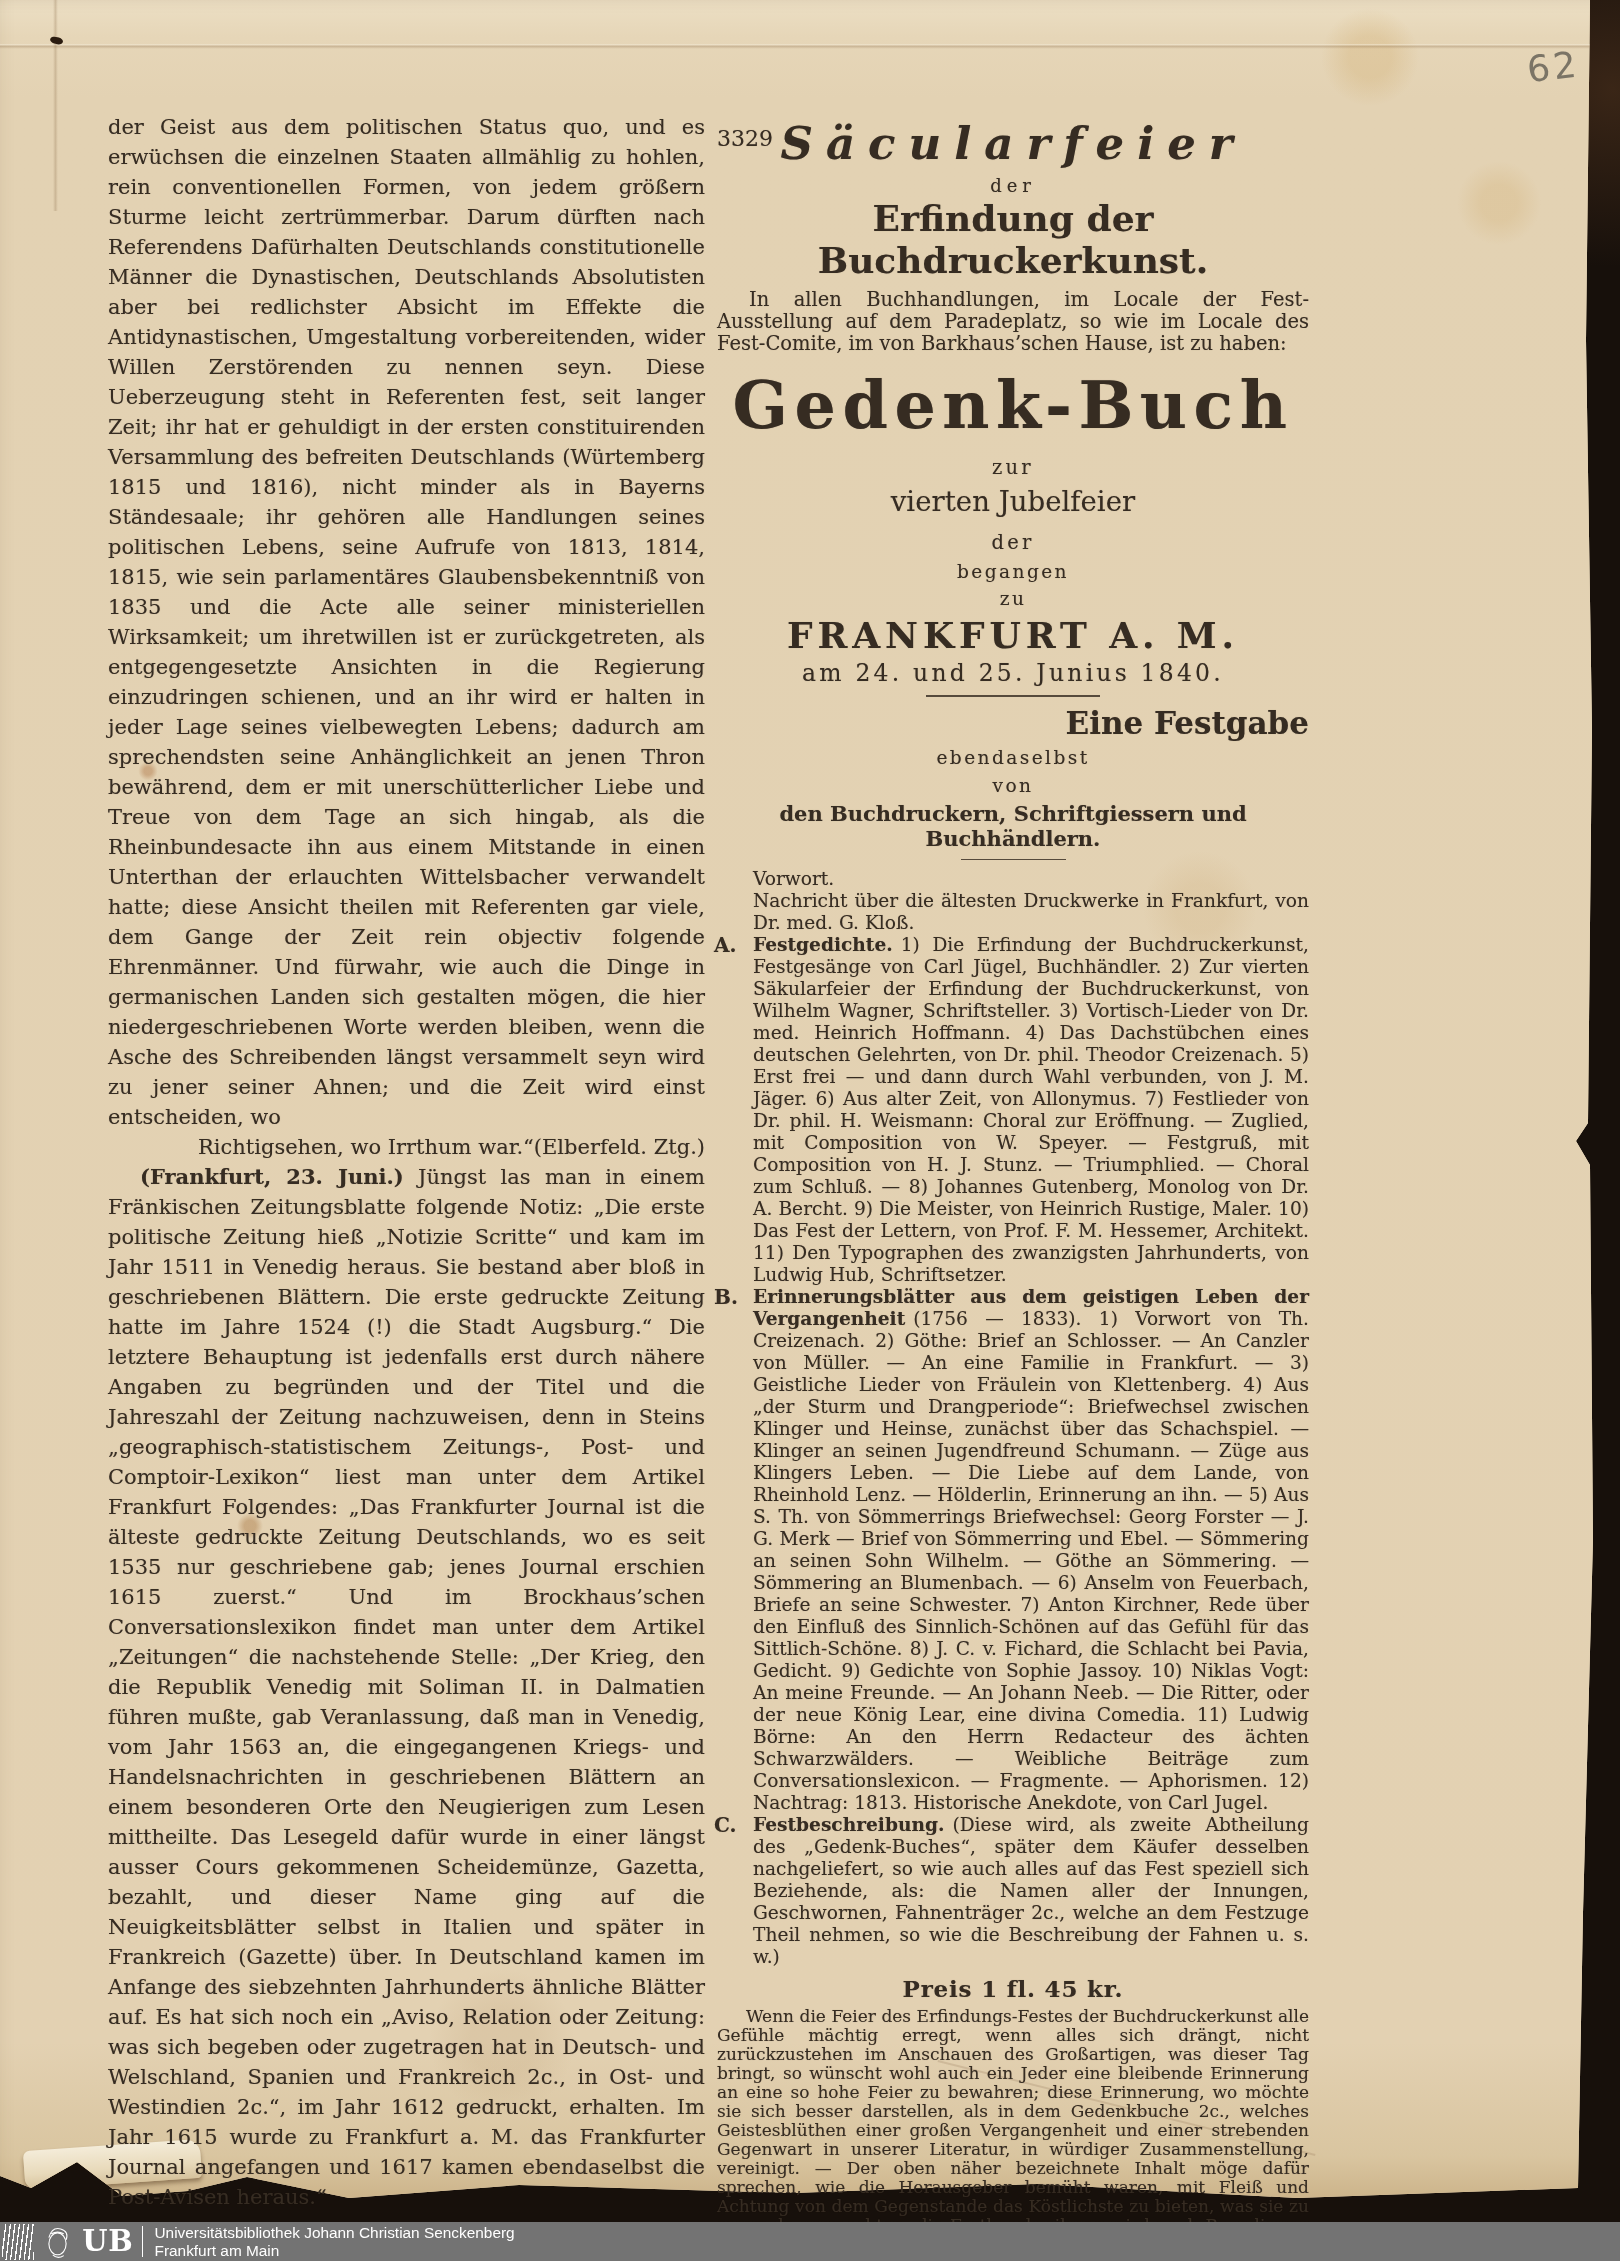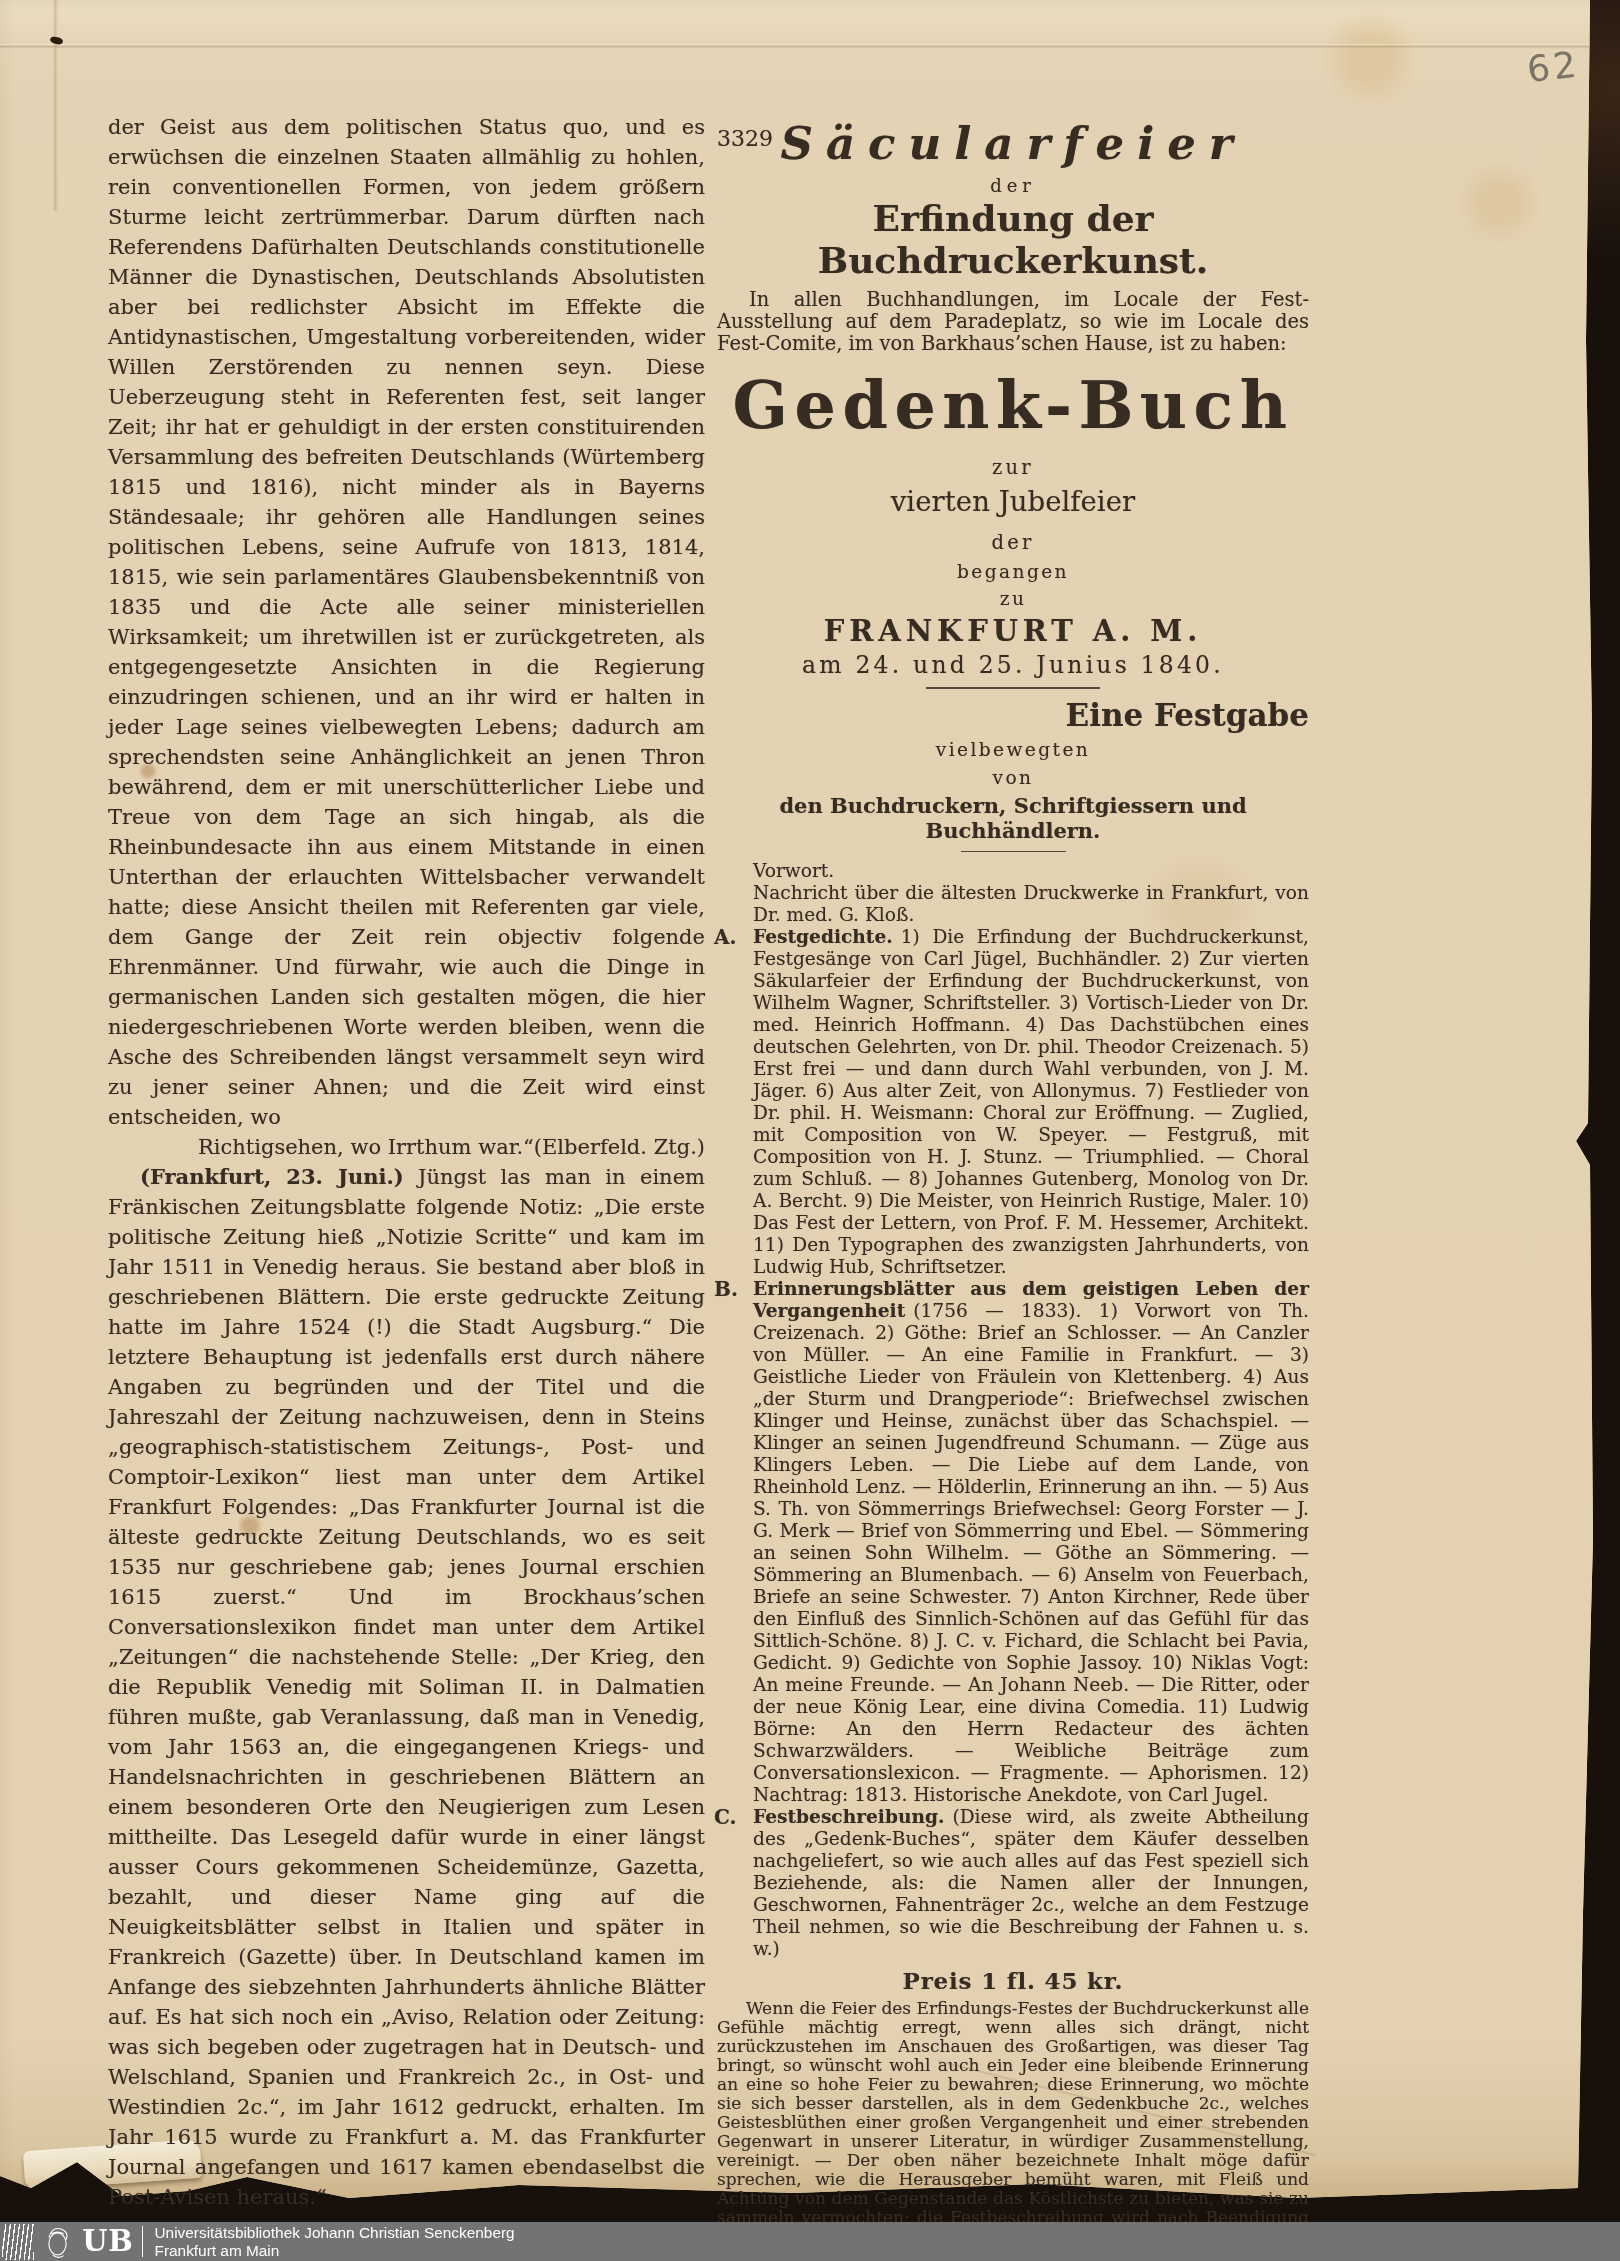--- a/index.html
+++ b/index.html
@@ -57,21 +57,21 @@
   .rc-num{position:absolute;left:0;top:9px;font-size:22px;}
   .rc-t1{font-size:45px;font-weight:bold;font-style:italic;letter-spacing:13px;}
   .rc-der{font-size:18px;letter-spacing:4.9px;margin-top:4.9px;}
   .rc-t3{font-size:36px;font-weight:bold;margin-top:1.6px;}
   .rc-intro{font-size:19.5px;line-height:22px;text-indent:32px;margin-top:8px;}
   .rc-book{font-size:65px;font-weight:bold;letter-spacing:6.5px;margin-top:11.3px;}
   .rc-zur{font-size:19.5px;letter-spacing:3.2px;margin-top:13px;}
   .rc-jubel{font-size:27.6px;margin-top:6.5px;}
   .rc-t4{font-size:32px;font-weight:bold;margin-top:4.9px;}
   .rc-small{font-size:18.6px;letter-spacing:2.4px;margin-top:6.5px;}
-  .rc-place{font-size:29px;font-weight:bold;letter-spacing:4.9px;margin-top:4.9px;font-family:"DejaVu Serif",serif;}
+  .rc-place{font-size:36px;font-weight:bold;letter-spacing:4.9px;margin-top:4.9px;font-family:"DejaVu Serif",serif;}
   .rc-date{font-size:23.5px;letter-spacing:3.2px;margin-top:3.2px;}
   .rc-festgabe{font-size:31px;font-weight:bold;margin-top:7px;text-align:right;}
   .rc-pub3{font-size:21px;font-weight:bold;margin-top:4.9px;}
   .rc-inhalt{font-size:24px;letter-spacing:8px;margin-top:6.5px;}
   .toc{margin-top:6.5px;}
   .toc-block{margin-left:36px;}
   .entry{position:relative;font-size:18.6px;line-height:22px;}
   .entry .lbl{position:absolute;left:-39px;top:0;font-weight:bold;font-size:20px;}
   .entry .lead{font-weight:bold;margin-right:8px;}
   .rc-price{font-size:23px;font-weight:bold;margin-top:6.5px;letter-spacing:0.8px;}
@@ -126,21 +126,21 @@
   <p class="ctr rc-book">Gedenk-Buch</p>
   <p class="ctr rc-zur">zur</p>
   <p class="ctr rc-jubel">vierten Jubelfeier</p>
   <p class="ctr rc-zur">der</p>
   <p class="ctr rc-small">begangen</p>
   <p class="ctr rc-small">zu</p>
   <p class="ctr rc-place">FRANKFURT A. M.</p>
   <p class="ctr rc-date">am 24. und 25. Junius 1840.</p>
   <div class="shortrule" style="width:174px;height:1.6px;"></div>
   <p class="ctr rc-festgabe">Eine Festgabe</p>
-  <p class="ctr rc-small">vielbewegten</p>
+  <p class="ctr rc-small">ebendaselbst</p>
   <p class="ctr rc-small">von</p>
   <p class="ctr rc-pub3">den Buchdruckern, Schriftgiessern und Buchhändlern.</p>
   <div class="shortrule" style="width:105px;height:1.6px;"></div>
 
   <div class="toc toc-block">
     <div class="entry">
       <span class="lbl"></span><span>Vorwort.</span>
     </div>
     <div class="entry">
       <span class="lbl"></span><span>Nachricht über die ältesten Druckwerke in Frankfurt, von Dr. med. G. Kloß.</span>

